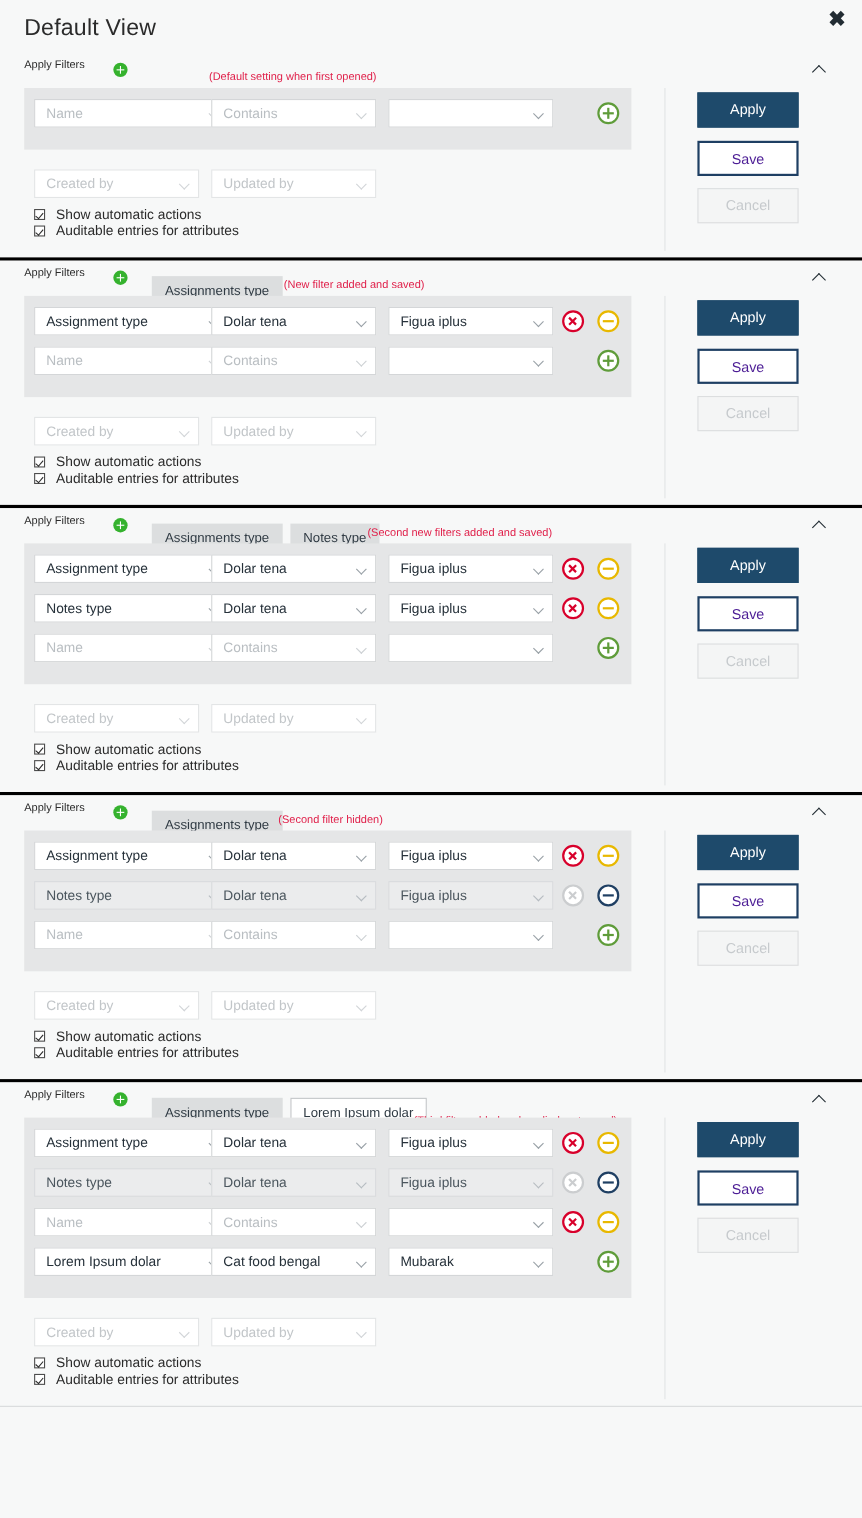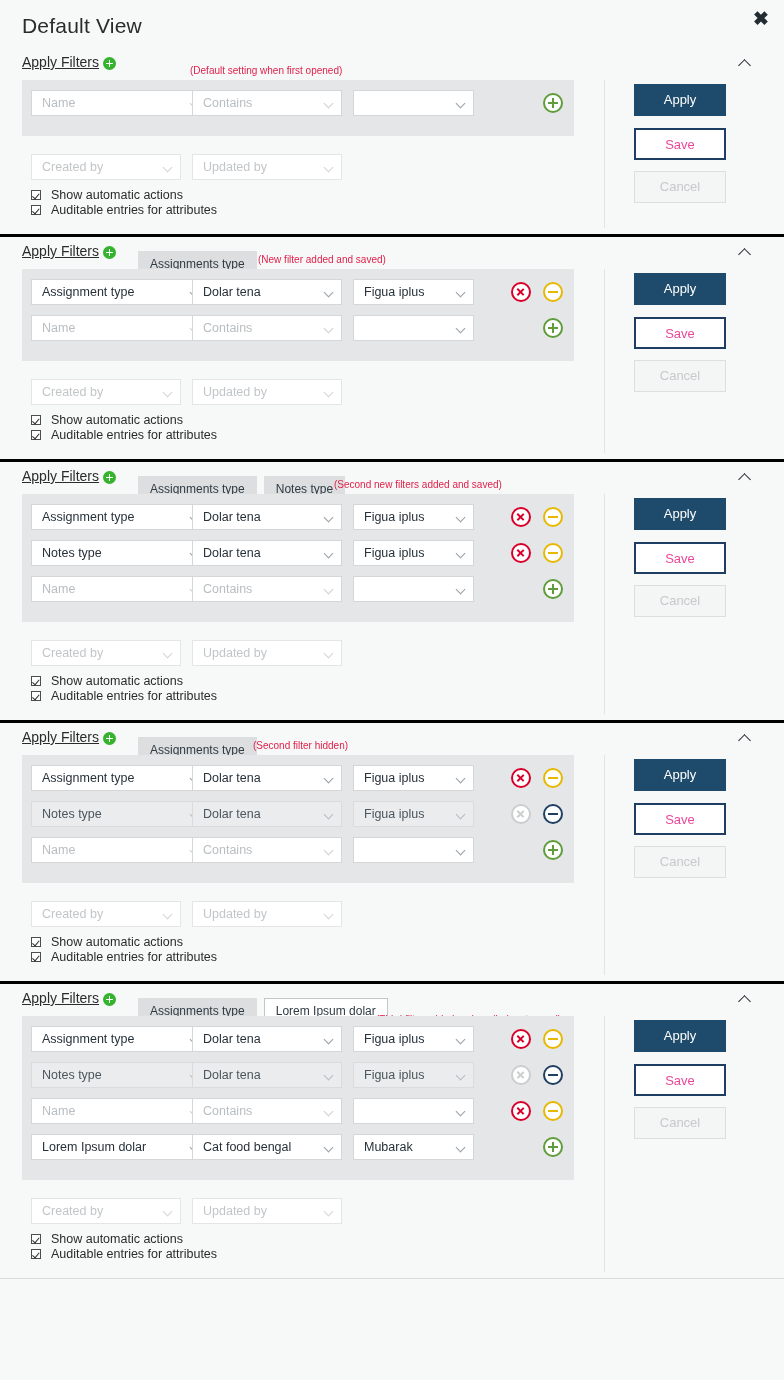--- a/index.html
+++ b/index.html
@@ -55,23 +55,22 @@
 
   .sec-head {
     position: relative;
     height: 32px;
     padding-top: 5px;
   }
   .apply-filters-label {
     position: absolute;
     left: 22px;
     top: 6px;
-    font-size: 14px;
+    font-size: 10px;
     color: #2b2b2b;
-    text-decoration: underline;
   }
   .plus-badge {
     position: absolute;
     left: 103px;
     top: 9px;
     width: 13px;
     height: 13px;
     border-radius: 50%;
     background: #35b22e;
     cursor: pointer;
@@ -159,21 +158,21 @@
     font-size: 12.5px;
     color: #26313a;
     line-height: 24px;
     padding-left: 10px;
     cursor: pointer;
     overflow: hidden;
     white-space: nowrap;
   }
   .sel.c1 { left: 9px;   width: 177px; }
   .sel.c2 { left: 170px; width: 150px; }
-  .sel.c3 { left: 331px; width: 121px; }
+  .sel.c3 { left: 331px; width: 150px; }
   .sel .chev {
     position: absolute;
     right: 9px;
     top: 9px;
     width: 7px; height: 7px;
     border-right: 1.3px solid #98a0a6;
     border-bottom: 1.3px solid #98a0a6;
     transform: rotate(45deg);
   }
   .sel.placeholder { color: #b9bec2; }
@@ -330,21 +329,21 @@
     text-align: center;
     cursor: pointer;
   }
   .btn.apply {
     background: #1e4a6b;
     color: #ffffff;
     border: 1px solid #1e4a6b;
   }
   .btn.save {
     background: #ffffff;
-    color: #ec4899;
+    color: #4c1d95;
     border: 2px solid #1e3f63;
   }
   .btn.cancel {
     background: #f4f5f5;
     color: #c6cacd;
     border: 1px solid #dcdedf;
   }
 </style>
 </head>
 <body>

